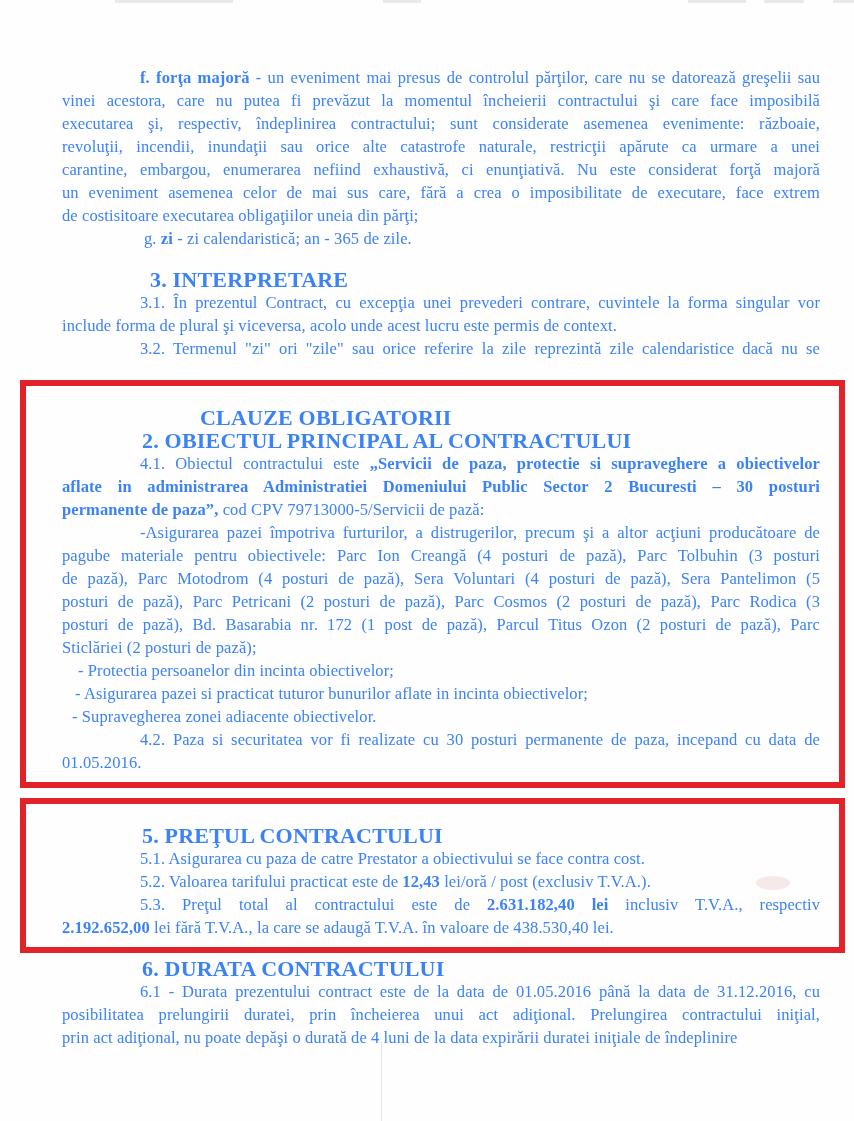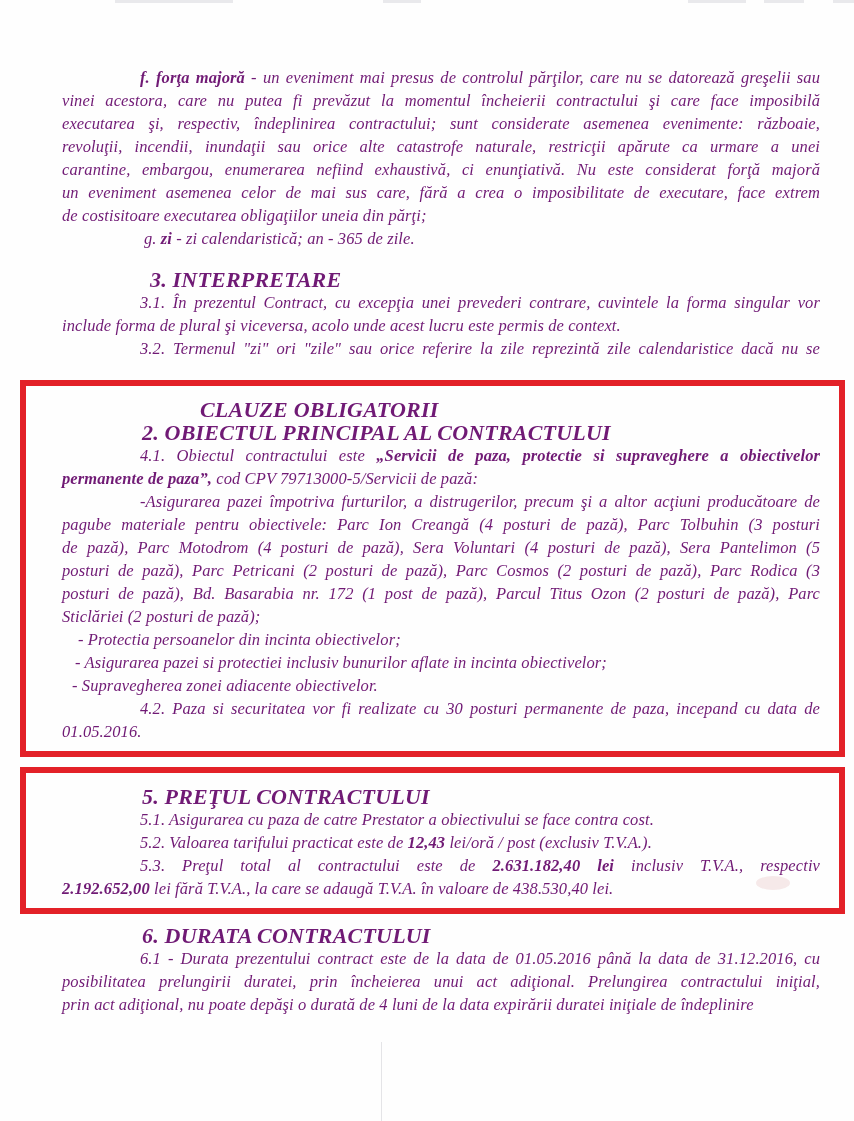--- a/index.html
+++ b/index.html
@@ -32,39 +32,39 @@
   .line.heading{
     font-weight:700;
     font-size:22px;
     letter-spacing:0.2px;
   }
   .b{font-weight:700;}
   section.boxed{
     border:6px solid var(--box-red,#e32128);
     margin-left:-42px;
     margin-right:-25px;
-    padding:12px 19px 8px 36px;
+    padding:20px 19px 8px 36px;
   }
   .top-mark{
     position:absolute;top:0;height:3px;
     background:#e9e9ec;
   }
   .fold-line{
     position:absolute;width:1px;bottom:0;
     background:#e4e4e7;
   }
   .smudge{
     position:absolute;width:34px;height:14px;border-radius:50%;
     background:rgba(226,180,180,0.28);
   }
 </style>
 </head>
 <body>
 
-<div class="page" style="background: rgb(254, 254, 254); color: #701a75; font-style: italic; --box-red: #e32128;">
+<div class="page" style="background: rgb(254, 254, 254); color: #3b82f6; --box-red: #e32128;">
   <div class="content">
       <section class="plain" style="margin-top: 0px;">
         <div class="line just" style="text-indent: 78px;"><span class="b">f. forţa majoră</span><span> - un eveniment mai presus de controlul părţilor, care nu se datorează greşelii sau</span></div>
         <div class="line just"><span>vinei acestora, care nu putea fi prevăzut la momentul încheierii contractului şi care face imposibilă</span></div>
         <div class="line just"><span>executarea şi, respectiv, îndeplinirea contractului; sunt considerate asemenea evenimente: războaie,</span></div>
         <div class="line just"><span>revoluţii, incendii, inundaţii sau orice alte catastrofe naturale, restricţii apărute ca urmare a unei</span></div>
         <div class="line just"><span>carantine, embargou, enumerarea nefiind exhaustivă, ci enunţiativă. Nu este considerat forţă majoră</span></div>
         <div class="line just"><span>un eveniment asemenea celor de mai sus care, fără a crea o imposibilitate de executare, face extrem</span></div>
         <div class="line"><span>de costisitoare executarea obligaţiilor uneia din părţi;</span></div>
         <div class="line" style="text-indent: 82px;"><span>g. </span><span class="b">zi</span><span> - zi calendaristică; an - 365 de zile.</span></div>
@@ -72,41 +72,42 @@
       <section class="plain" style="margin-top: 18px;">
         <div class="line heading" style="text-indent: 88px;"><span class="b">3. INTERPRETARE</span></div>
         <div class="line just" style="text-indent: 78px;"><span>3.1. În prezentul Contract, cu excepţia unei prevederi contrare, cuvintele la forma singular vor</span></div>
         <div class="line"><span>include forma de plural şi viceversa, acolo unde acest lucru este permis de context.</span></div>
         <div class="line just" style="text-indent: 78px;"><span>3.2. Termenul "zi" ori "zile" sau orice referire la zile reprezintă zile calendaristice dacă nu se</span></div>
       </section>
       <section class="boxed" style="margin-top: 20px;">
         <div class="line heading" style="text-indent: 138px;"><span class="b">CLAUZE OBLIGATORII</span></div>
         <div class="line heading" style="text-indent: 80px;"><span class="b">2. OBIECTUL PRINCIPAL AL CONTRACTULUI</span></div>
         <div class="line just" style="text-indent: 78px;"><span>4.1. Obiectul contractului este </span><span class="b">„Servicii de paza, protectie si supraveghere a obiectivelor</span></div>
+        <div class="line just"><span class="b">aflate in administrarea Administratiei Domeniului Public Sector 2 Bucuresti – 30 posturi</span></div>
         <div class="line"><span class="b">permanente de paza”,</span><span> cod CPV 79713000-5/Servicii de pază:</span></div>
         <div class="line just" style="text-indent: 78px;"><span>-Asigurarea pazei împotriva furturilor, a distrugerilor, precum şi a altor acţiuni producătoare de</span></div>
         <div class="line just"><span>pagube materiale pentru obiectivele: Parc Ion Creangă (4 posturi de pază), Parc Tolbuhin (3 posturi</span></div>
         <div class="line just"><span>de pază), Parc Motodrom (4 posturi de pază), Sera Voluntari (4 posturi de pază), Sera Pantelimon (5</span></div>
         <div class="line just"><span>posturi de pază), Parc Petricani (2 posturi de pază), Parc Cosmos (2 posturi de pază), Parc Rodica (3</span></div>
         <div class="line just"><span>posturi de pază), Bd. Basarabia nr. 172 (1 post de pază), Parcul Titus Ozon (2 posturi de pază), Parc</span></div>
         <div class="line"><span>Sticlăriei (2 posturi de pază);</span></div>
         <div class="line" style="text-indent: 16px;"><span>- Protectia persoanelor din incinta obiectivelor;</span></div>
-        <div class="line" style="text-indent: 13px;"><span>- Asigurarea pazei si protectiei inclusiv bunurilor aflate in incinta obiectivelor;</span></div>
+        <div class="line" style="text-indent: 13px;"><span>- Asigurarea pazei si practicat tuturor bunurilor aflate in incinta obiectivelor;</span></div>
         <div class="line" style="text-indent: 10px;"><span>- Supravegherea zonei adiacente obiectivelor.</span></div>
         <div class="line just" style="text-indent: 78px;"><span>4.2. Paza si securitatea vor fi realizate  cu 30 posturi permanente de paza, incepand cu  data de</span></div>
         <div class="line"><span>01.05.2016.</span></div>
       </section>
       <section class="boxed" style="margin-top: 10px;">
         <div class="line heading" style="text-indent: 80px;"><span class="b">5. PREŢUL CONTRACTULUI</span></div>
         <div class="line" style="text-indent: 78px;"><span>5.1. Asigurarea cu paza de catre Prestator a obiectivului se face contra cost.</span></div>
         <div class="line" style="text-indent: 78px;"><span>5.2. Valoarea tarifului practicat este de </span><span class="b">12,43</span><span> lei/oră / post (exclusiv T.V.A.).</span></div>
         <div class="line just" style="text-indent: 78px;"><span>5.3. Preţul total al contractului este  de </span><span class="b">2.631.182,40 lei</span><span> inclusiv T.V.A., respectiv</span></div>
         <div class="line"><span class="b">2.192.652,00</span><span> lei fără T.V.A., la care se adaugă T.V.A. în valoare de 438.530,40  lei.</span></div>
       </section>
-      <section class="plain" style="margin-top: 10px;">
+      <section class="plain" style="margin-top: 4px;">
         <div class="line heading" style="text-indent: 80px;"><span class="b">6. DURATA CONTRACTULUI</span></div>
         <div class="line just" style="text-indent: 78px;"><span>6.1 - Durata prezentului contract este de la data de 01.05.2016 până la data de 31.12.2016, cu</span></div>
         <div class="line just"><span>posibilitatea prelungirii duratei, prin încheierea unui act adiţional. Prelungirea contractului iniţial,</span></div>
         <div class="line"><span>prin act adiţional, nu poate depăşi o durată de 4 luni de la data expirării duratei iniţiale de îndeplinire</span></div>
       </section>
     </div>
 <div class="top-mark" style="left: 115px; width: 118px;"></div>
     <div class="top-mark" style="left: 383px; width: 38px;"></div>
     <div class="top-mark" style="left: 688px; width: 58px;"></div>
     <div class="top-mark" style="left: 764px; width: 40px;"></div>

